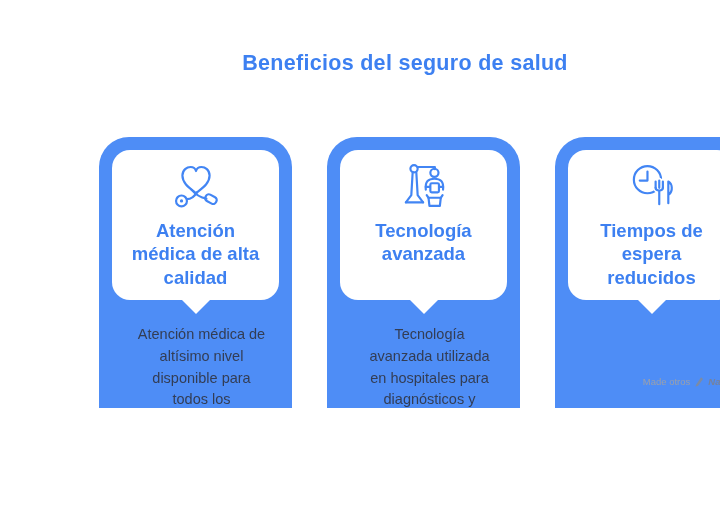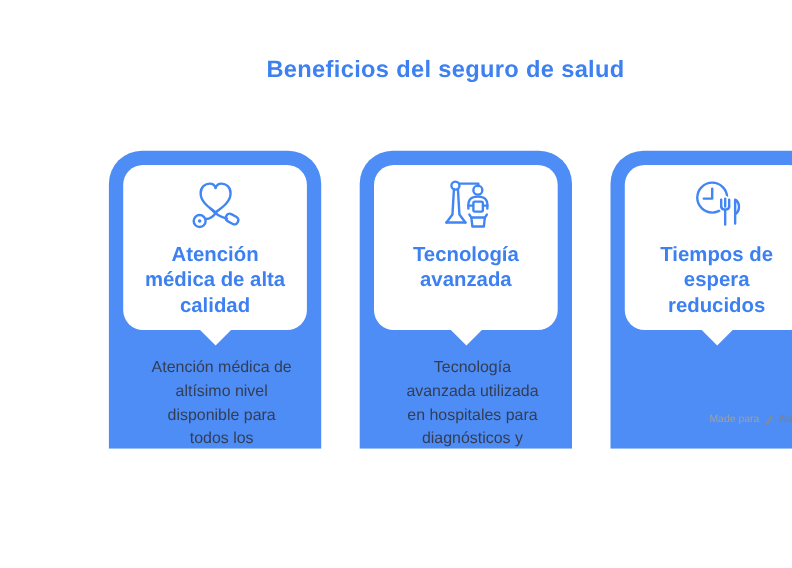--- a/index.html
+++ b/index.html
@@ -128,21 +128,21 @@
         <div class="card-heading">Tiempos de
 espera
 reducidos</div>
       </div>
       <div class="bubble-tail"></div>
     </div>
 
   </div>
 
   <div class="watermark">
-    <span class="wm-prefix">Made para</span>
+    <span class="wm-prefix">Made otros</span>
     <span>
       <svg width="10" height="11" viewBox="0 0 12 13" fill="#7c8ba5">
         <path d="M2.5 10.5 L8.5 1.5 L10.8 3.5 L4.8 12 L1.8 12.6 Z"></path>
       </svg>
     </span>
     <span class="wm-brand">Napkin</span>
   </div>
 
 </div>
 

